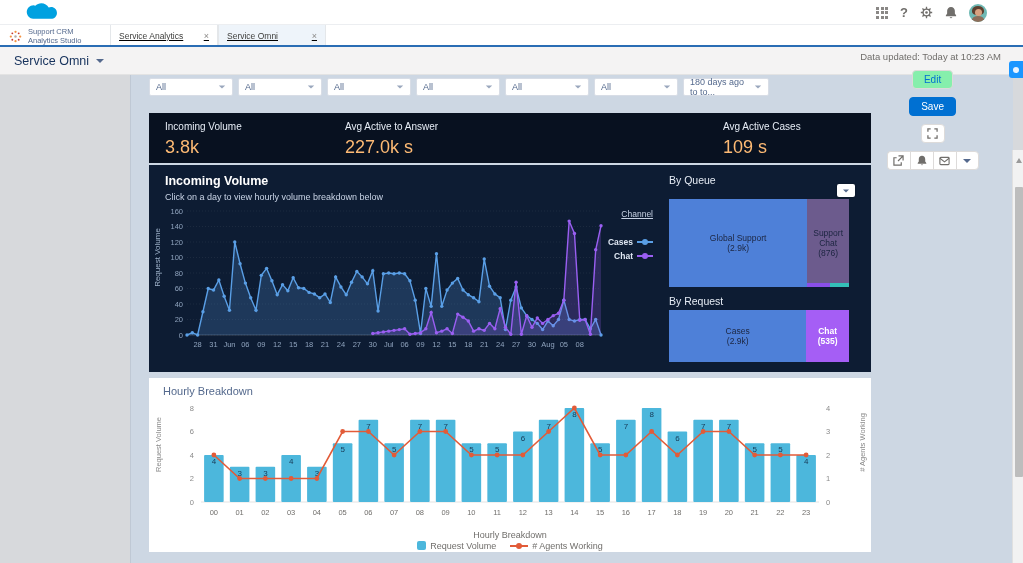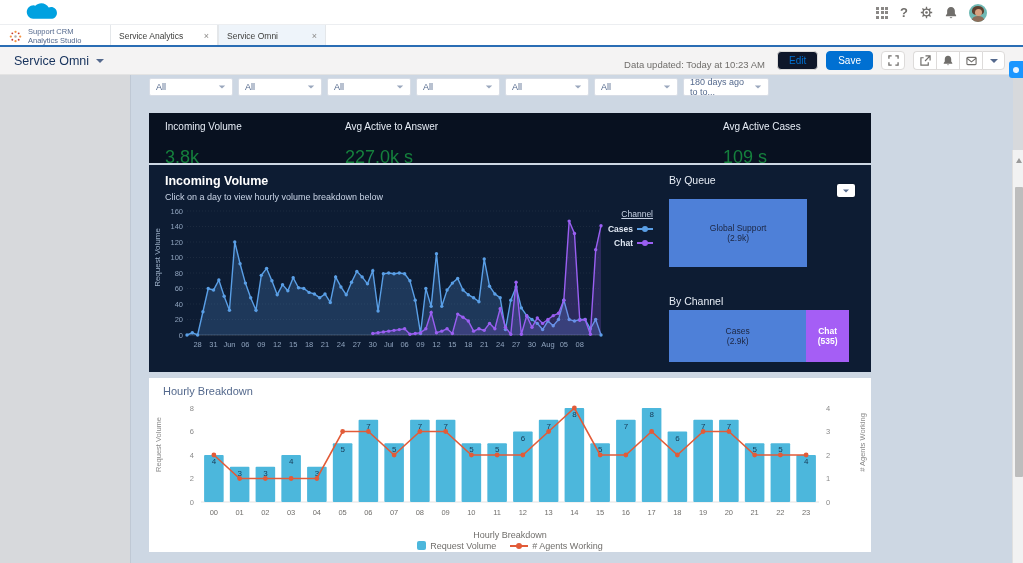--- a/index.html
+++ b/index.html
@@ -18,70 +18,70 @@
   #avatar { width:18px; height:18px; border-radius:50%; background:#6fb9b4; overflow:hidden; position:relative; }
   #avatar .hair { position:absolute; left:3px; top:2px; width:12px; height:9px; border-radius:50% 50% 40% 40%; background:#5d4030; }
   #avatar .face { position:absolute; left:5.5px; top:5px; width:7px; height:7px; border-radius:50%; background:#d9a180; }
   #avatar .body { position:absolute; left:3px; top:12px; width:12px; height:7px; border-radius:50% 50% 0 0; background:#8d6e5a; }
 
   
   #tabbar { left:0; top:25px; width:1023px; height:22px; background:#fff; z-index:5; }
   #tab-underline { left:0; top:45px; width:1023px; height:2px; background:#2a6db4; z-index:6; }
   #app-block { left:8px; top:0; height:22px; display:flex; align-items:center; gap:5px; }
   #app-title { font-size:7.5px; color:#54698d; line-height:1.25; }
-  #tabs { left:110px; top:0; height:22px; display:flex; }
+  #tabs { left:110px; top:0; height:22px; display:flex;text-decoration:underline; }
   .tab { width:108px; height:22px; border-right:1px solid #e4e7ea; border-left:1px solid #e4e7ea; display:flex; align-items:center; justify-content:space-between; padding:0 8px; font-size:8.5px; color:#3e3e3c; background:#fff; cursor:pointer; }
   .tab.active { background:#eef4fa; }
   .tab .x { color:#8a8886; font-size:9px; cursor:pointer; }
 
   
   #toolbar { left:0; top:47px; width:1023px; height:28px; background:#f4f3f3; border-bottom:1px solid #e3e3e3; z-index:5; }
   #dash-title { left:14px; top:7px; font-size:12.5px; color:#16325c; display:flex; align-items:center; gap:7px; cursor:pointer; }
   .caret-down { width:0; height:0; border-left:4px solid transparent; border-right:4px solid transparent; border-top:4px solid #54698d; display:inline-block; }
-  #toolbar-right { right:18px; top:4px; display:flex; align-items:flex-end; gap:8px; }
+  #toolbar-right { right:18px; top:4px; display:flex; align-items:center; gap:8px;flex-direction:column; }
   #data-updated { font-size:9.5px; color:#706e6b; margin-right:4px; }
   .btn { height:19px; border-radius:4px; font-size:10px; display:flex; align-items:center; justify-content:center; cursor:pointer; }
-  .btn-neutral { background:#0f172a; border:1px solid #dddbda; color:#0070d2; padding:0 11px; }
+  .btn-neutral { background:#86efac; border:1px solid #dddbda; color:#0070d2; padding:0 11px; }
   .btn-brand { background:#0070d2; border:1px solid #0070d2; color:#fff; padding:0 11px; }
   .btn-icon { background:#fff; border:1px solid #dddbda; width:24px; color:#706e6b; }
   #btn-group { display:flex; }
   #btn-group .btn-icon { border-radius:0; border-right-width:0; width:23px; }
   #btn-group .btn-icon:first-child { border-radius:4px 0 0 4px; }
   #btn-group .btn-icon:last-child { border-radius:0 4px 4px 0; border-right-width:1px; }
 
   
   #page { left:0; top:75px; width:1023px; height:488px; background:#d7d9dc; }
   #canvas { left:130px; top:0; width:883px; height:488px; background:#cdd7e3; border-left:1px solid #bfc8d4; }
 
   
   .filter-box { position:absolute; top:3px; height:18px; background:#fff; border:1px solid #d8dde6; border-radius:2px; font-size:9px; color:#54698d; display:flex; align-items:center; justify-content:space-between; padding:0 6px; cursor:pointer; }
   .filter-box .caret-down { border-top-color:#9aa7bd; transform:scale(.8); }
 
   
   #kpi-strip { left:18px; top:38px; width:722px; height:50px; background:#081120; display:flex; }
   .kpi { position:absolute; top:0; height:50px; }
   .kpi .k-label { font-size:10px; color:#e6ecf5; margin-top:8px; }
-  .kpi .k-value { font-size:18px; color:#15803d; margin-top:15px; white-space:nowrap; overflow:hidden; }
+  .kpi .k-value { font-size:18px; color:#fdba74; margin-top:5px; white-space:nowrap; overflow:hidden; }
 
   
   #dark-panel { left:18px; top:90px; width:722px; height:207px; background:#0d1c33; }
   #iv-title { left:16px; top:9px; font-size:12.5px; font-weight:bold; color:#fff; }
   #iv-subtitle { left:16px; top:27px; font-size:9px; color:#c9d4e6; }
   #iv-chart-wrap { left:8px; top:40px; }
   #iv-ylabel { left:-32px; top:88px; width:80px; font-size:8px; color:#9fb2ca; transform:rotate(-90deg); text-align:center; }
   #iv-legend { left:442px; top:44px; width:62px; font-size:8.5px; color:#dfe7f3; }
-  #iv-legend .lg-title { color:#c7d2e4; margin-bottom:5px;text-decoration:underline; }
+  #iv-legend .lg-title { color:#c7d2e4; margin-bottom:18px;text-decoration:underline; }
   .lg-row { display:flex; align-items:center; justify-content:flex-end; gap:4px; margin-bottom:4px; font-weight:bold; }
   .lg-marker { width:16px; height:2px; position:relative; }
   .lg-marker i { position:absolute; left:5px; top:-2px; width:6px; height:6px; border-radius:50%; }
 
   
   #bq-title { left:520px; top:9px; font-size:10.5px; color:#e6ecf5; }
   #bq-ddbtn { left:688px; top:19px; width:18px; height:13px; background:#fff; border-radius:2px; display:flex; align-items:center; justify-content:center; z-index:3; cursor:pointer; box-shadow:0 0 2px rgba(0,0,0,.4); }
-  #bq-map { left:520px; top:34px; width:180px; height:68px; display:flex; }
+  #bq-map { left:520px; top:34px; width:180px; height:88px; display:flex; }
   #bc-title { left:520px; top:130px; font-size:10.5px; color:#e6ecf5; }
   #bc-map { left:520px; top:145px; width:180px; height:52px; display:flex; }
   .tm-block { height:100%; display:flex; flex-direction:column; align-items:center; justify-content:center; font-size:8.5px; text-align:center; position:relative; cursor:pointer; }
   .tm-slivers { position:absolute; left:0; bottom:0; width:100%; height:4px; display:flex; }
 
   
   #white-panel { left:18px; top:303px; width:722px; height:174px; background:#fff; }
   #hb-title { left:14px; top:7px; font-size:11px; color:#54698d; }
   #hb-chart-wrap { left:8px; top:24px; }
   #hb-ylabel-left { left:-26px; top:62px; width:70px; font-size:7.5px; color:#8a8a8a; transform:rotate(-90deg); text-align:center; }
@@ -472,23 +472,31 @@
 
       <div id="bq-title" class="abs">By Queue</div>
       <div id="bq-ddbtn" class="abs">
           <span class="caret-down" style="transform:scale(.75)"></span>
         </div>
       <div id="bq-map" class="abs">
           <div class="tm-block" style="width: 76.8008%; background: rgb(78, 128, 216); color: rgb(28, 37, 64);">
             <div>Global Support</div>
             <div>(2.9k)</div>
           </div>
-        </div>
-
-      <div id="bc-title" class="abs">By Channel</div>
+          <div class="tm-block" style="width: 23.1992%; background: rgb(108, 91, 141); color: rgb(28, 37, 64);">
+            <div>Support Chat</div>
+            <div>(876)</div>
+            <div class="tm-slivers">
+              <div style="width: 55%; background: rgb(138, 79, 232);"></div>
+              <div style="width: 45%; background: rgb(51, 192, 184);"></div>
+            </div>
+          </div>
+        </div>
+
+      <div id="bc-title" class="abs">By Request</div>
       <div id="bc-map" class="abs">
           <div class="tm-block" style="width: 76.2957%; background: rgb(78, 128, 216); color: rgb(28, 37, 64);">
             <div>Cases</div>
             <div>(2.9k)</div>
           </div>
           <div class="tm-block" style="width: 23.7043%; background: rgb(165, 94, 245); color: rgb(255, 255, 255); font-weight: bold;">
             <div>Chat</div>
             <div>(535)</div>
           </div>
         </div>

